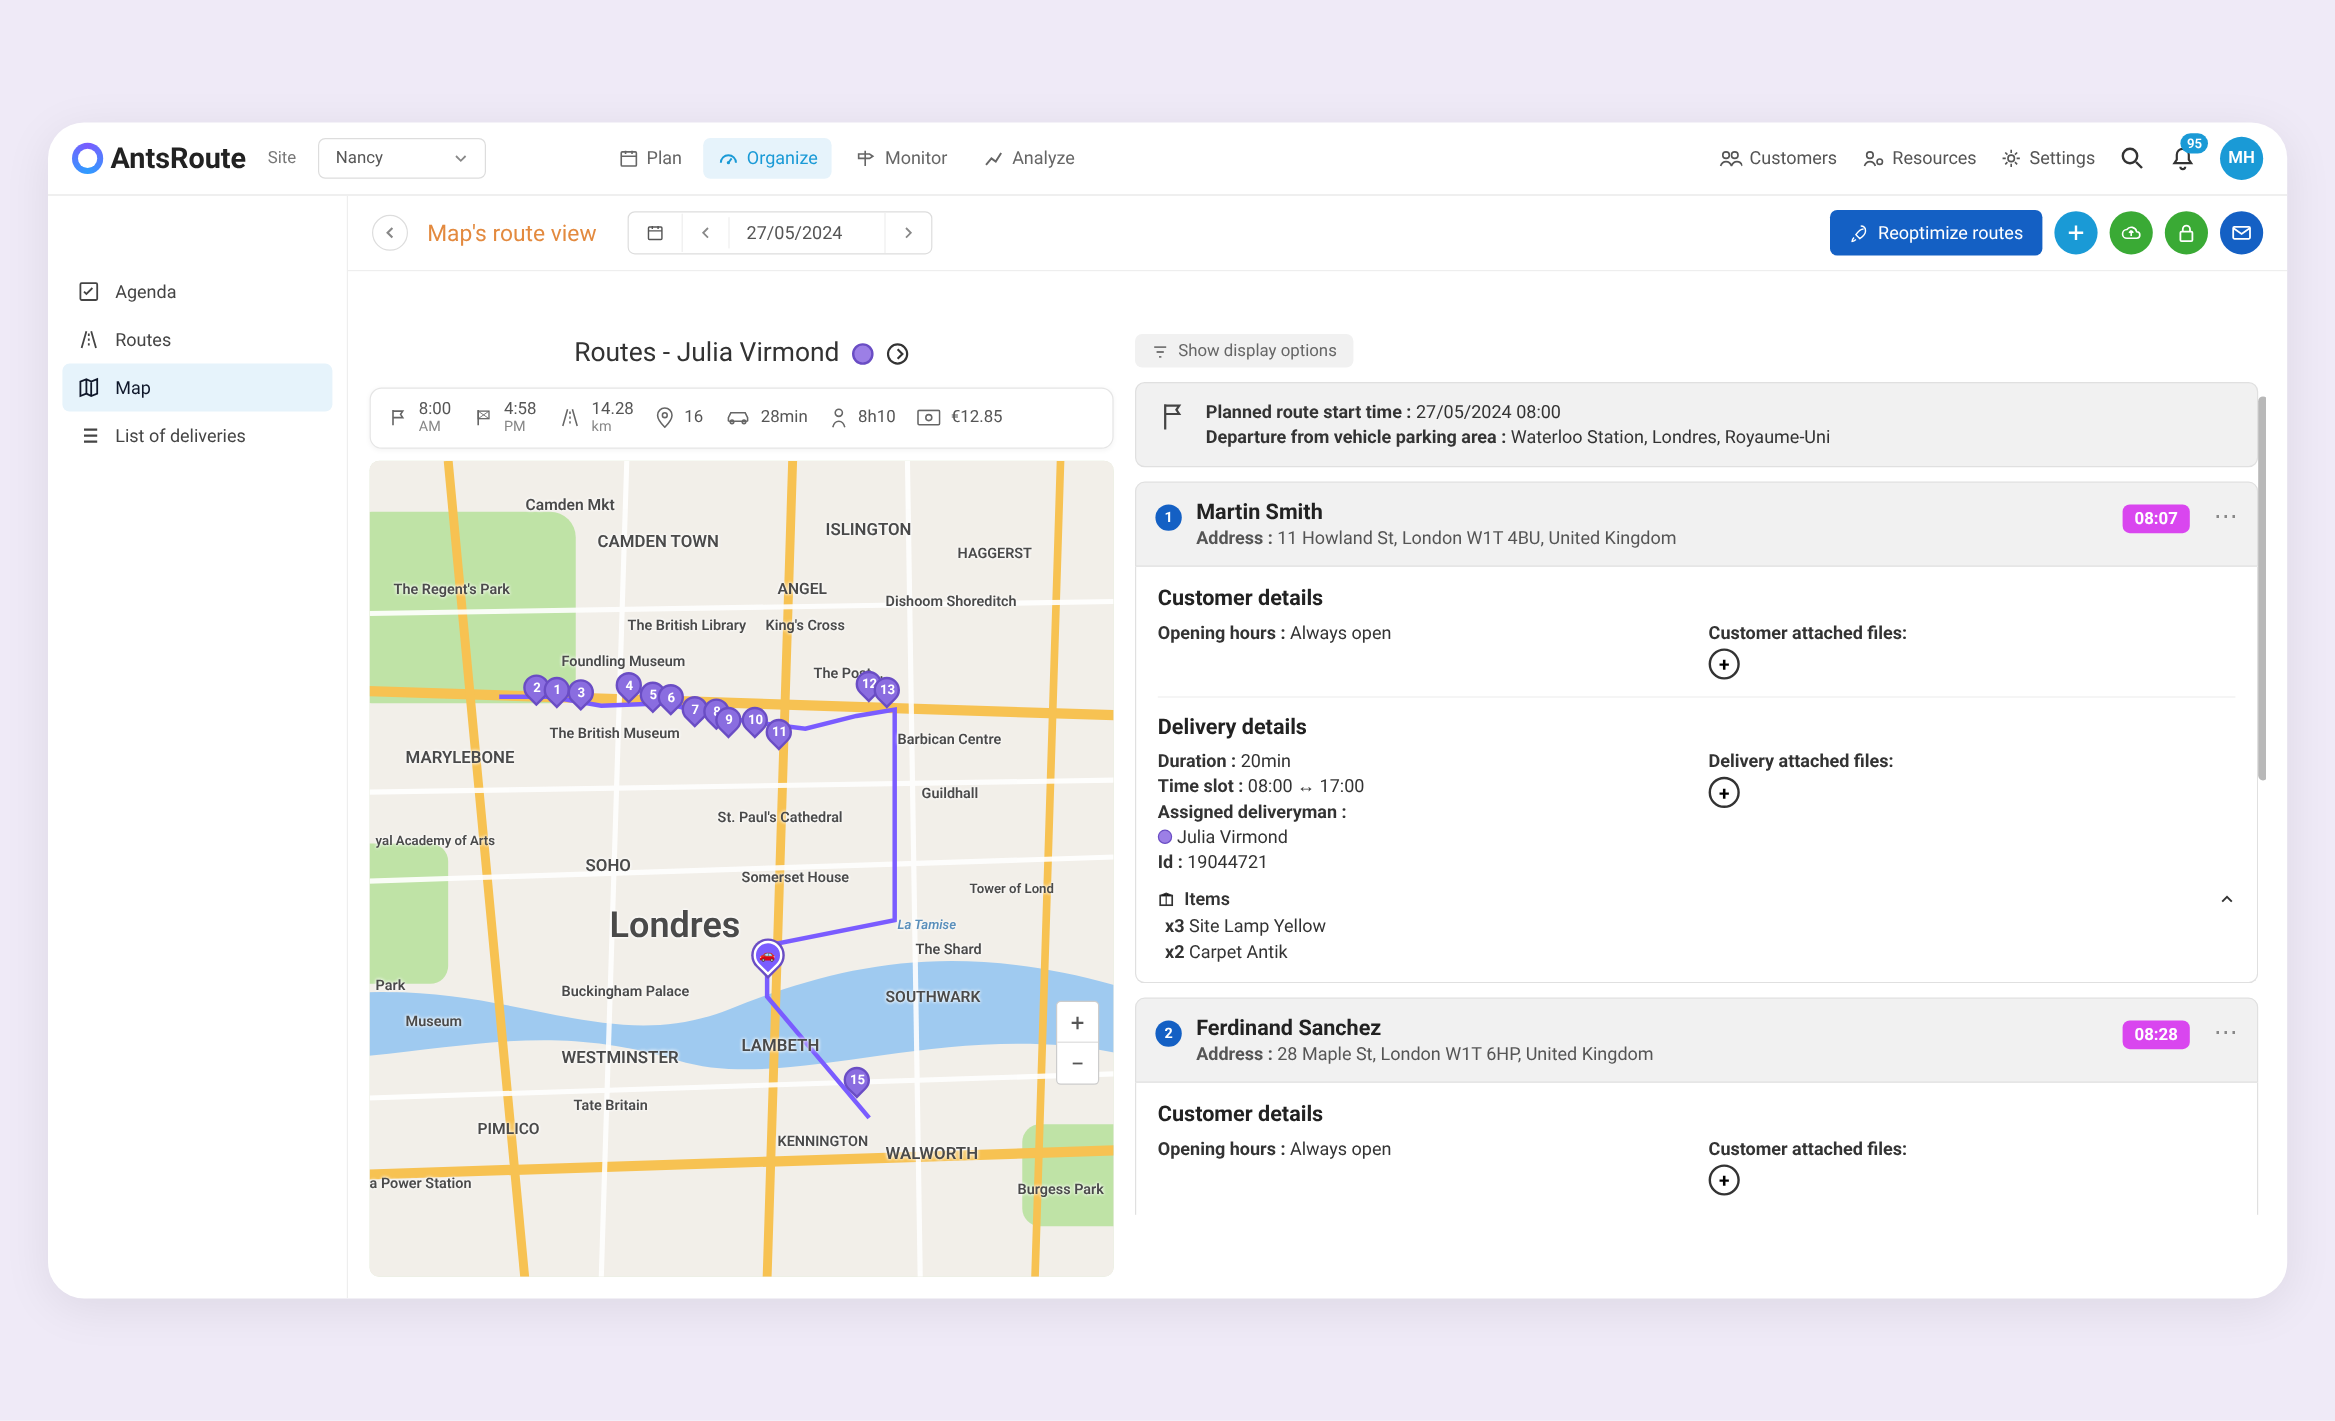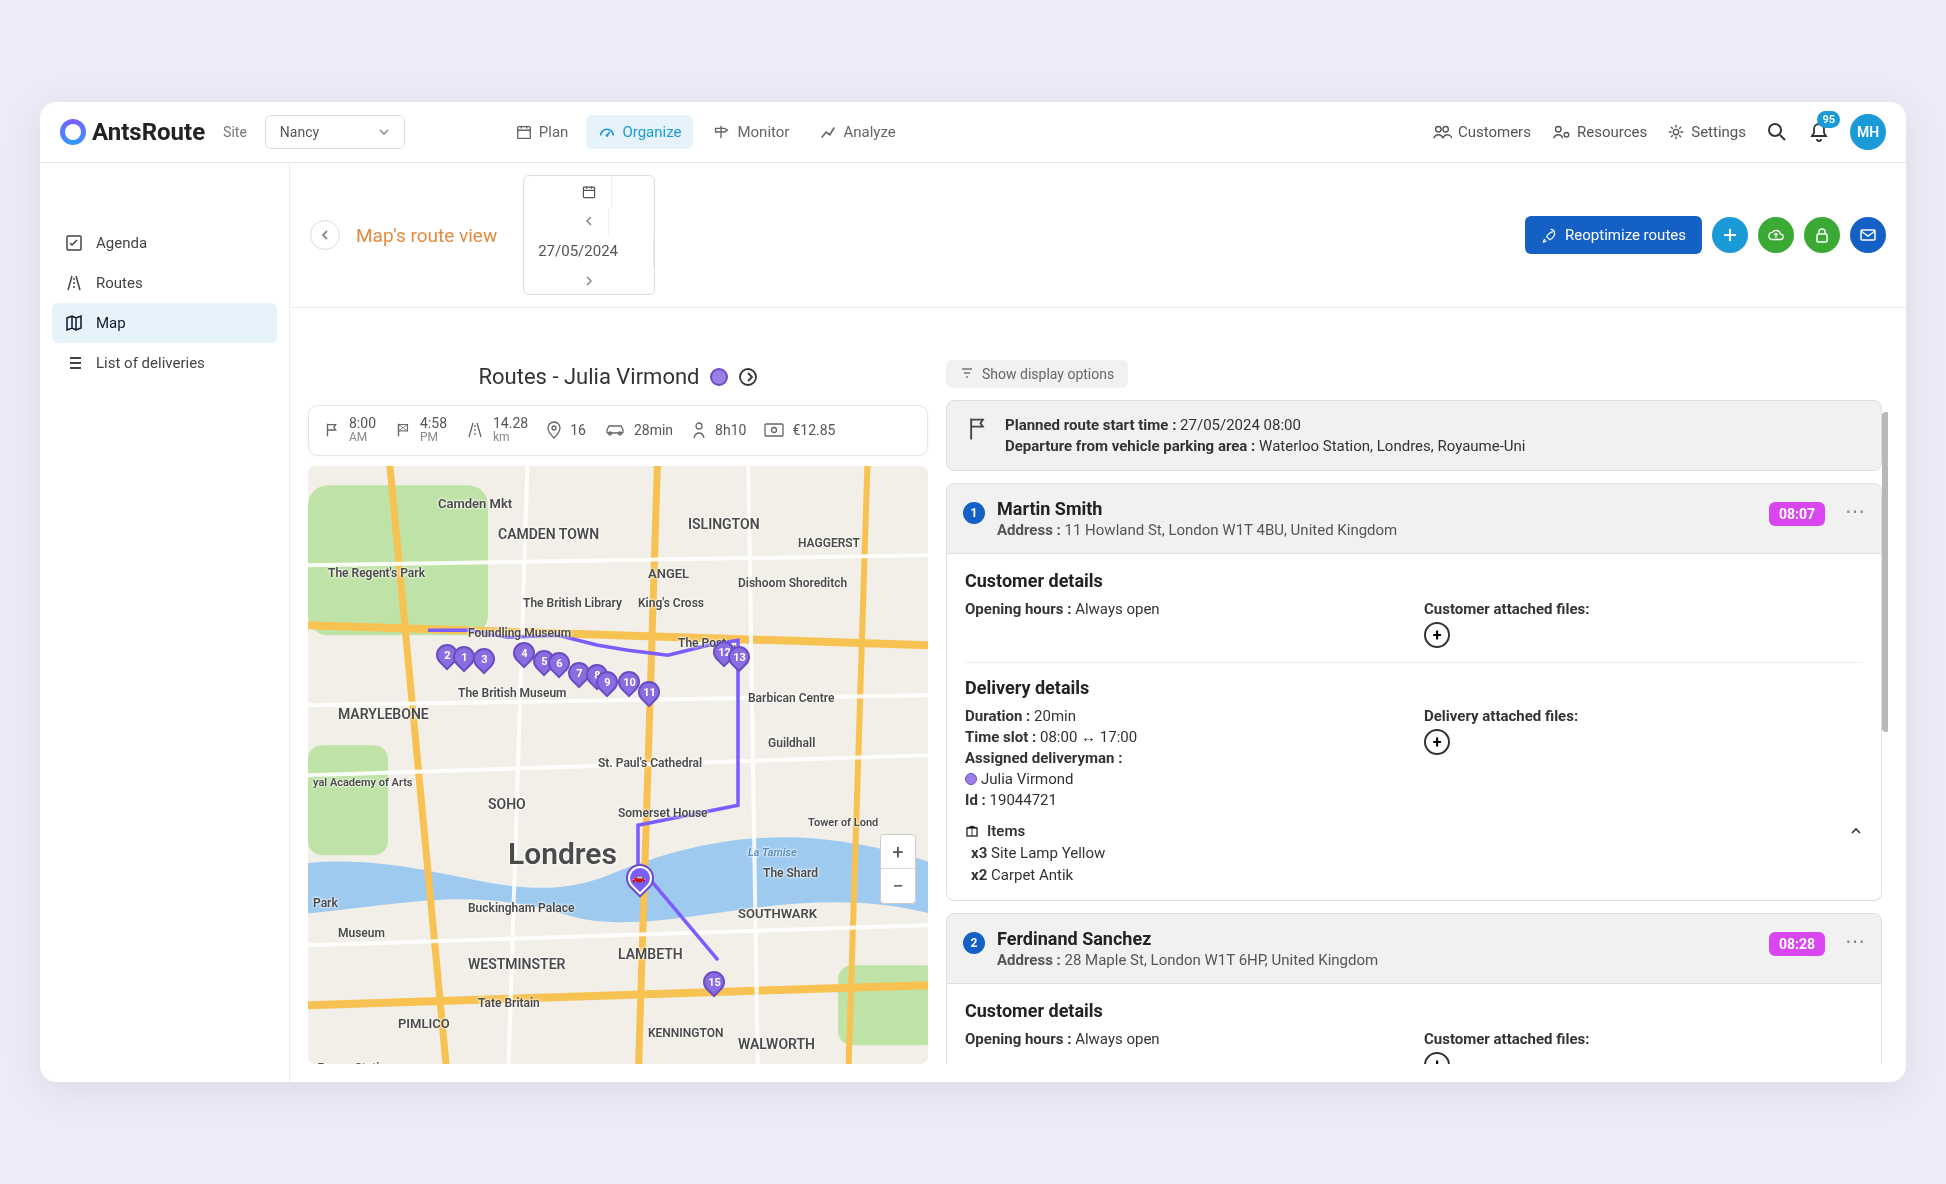--- a/index.html
+++ b/index.html
@@ -1,17 +1,17 @@
 <!DOCTYPE html>
 <html><head>
 <meta charset="utf-8">
 <style>
 * { box-sizing: border-box; margin: 0; padding: 0; font-family: -apple-system, BlinkMacSystemFont, "Segoe UI", Roboto, sans-serif; }
 body { background: #efeaf7; display: flex; align-items: center; justify-content: center; min-height: 100vh; padding: 40px; }
-.app-window { background: #fff; border-radius: 16px; width: 1868px; height: 980px; overflow: hidden; box-shadow: 0 8px 40px rgba(0,0,0,0.08); display: flex; flex-direction: column; }
+.app-window { background: #fff; border-radius: 30px; width: 1868px; height: 980px; overflow: hidden; box-shadow: 0 8px 40px rgba(0,0,0,0.08); display: flex; flex-direction: column; }
 .topbar { display: flex; align-items: center; padding: 12px 20px; border-bottom: 1px solid #e5e5e5; gap: 18px; }
 .logo { display: flex; align-items: center; gap: 6px; font-weight: 700; font-size: 24px; color: #222; }
 .logo-mark { width: 26px; height: 26px; border-radius: 50%; background: conic-gradient(from 180deg, #2f9cff, #7a5cff, #2f9cff); display: inline-block; position: relative; }
 .logo-mark::after { content:""; position:absolute; inset:5px; background:#fff; border-radius:50%; }
 .site-label { color:#777; font-size:14px; }
 .site-select { border:1px solid #ddd; border-radius:6px; padding:8px 14px; min-width:140px; color:#555; font-size:14px; display:flex; align-items:center; justify-content:space-between; gap:12px; }
 .nav-tabs { display:flex; gap:6px; margin-left: 80px; }
 .nav-tab { display:flex; align-items:center; gap:6px; padding:8px 12px; border-radius:6px; color:#666; font-size:15px; cursor:pointer; }
 .nav-tab.active { background:#e6f3fb; color:#1a9ad6; }
 .nav-right { margin-left:auto; display:flex; align-items:center; gap:20px; }
@@ -21,21 +21,21 @@
 .avatar { width:36px; height:36px; border-radius:50%; background:#1a9ad6; color:#fff; display:flex; align-items:center; justify-content:center; font-weight:600; font-size:14px; }
 
 .body { flex:1; display:flex; overflow:hidden; }
 .sidebar { width:250px; border-right:1px solid #eee; padding:18px 12px; }
 .sidebar-item { display:flex; align-items:center; gap:12px; padding:10px 12px; border-radius:6px; color:#444; font-size:15px; cursor:pointer; }
 .sidebar-item.active { background:#e6f3fb; color:#0f172a; }
 .sidebar-title-bar { display:flex; align-items:center; gap:16px; padding: 12px 20px; border-bottom:1px solid #eee; }
 .main { flex:1; display:flex; flex-direction:column; overflow:hidden; }
 .back-btn { width:30px; height:30px; border:1px solid #ddd; border-radius:50%; display:flex; align-items:center; justify-content:center; color:#888; cursor:pointer; }
 .page-title { color:#e38a3f; font-size:19px; }
-.date-group { display:flex; align-items:center; border:1px solid #ddd; border-radius:6px; overflow:hidden; margin-left:10px;flex-direction:column;}
+.date-group { display:flex; align-items:center; border:1px solid #ddd; border-radius:6px; overflow:hidden; margin-left:10px;}
 .date-group > * { padding:8px 14px; border-right:1px solid #eee; color:#555; font-size:15px; }
 .date-group > *:last-child { border-right:none; }
 .btn-blue { background:#1460c4; color:#fff; padding:10px 16px; border-radius:6px; display:flex; align-items:center; gap:8px; font-size:15px; cursor:pointer; }
 .circ-btn { width:36px; height:36px; border-radius:50%; display:flex; align-items:center; justify-content:center; color:#fff; cursor:pointer; }
 .c-blue{background:#1a9ad6;} .c-green{background:#3aaa35;} .c-green2{background:#3aaa35;} .c-blue2{background:#1460c4;}
 .toolbar-right { margin-left:auto; display:flex; align-items:center; gap:10px; }
 
 .content-row { flex:1; display:flex; gap:18px; padding: 4px 18px 18px 18px; overflow:hidden; }
 .left-pane { flex: 0 0 620px; display:flex; flex-direction:column; gap:10px; }
 .route-heading { text-align:center; font-size:22px; color:#333; display:flex; align-items:center; justify-content:center; gap:10px; padding:4px 0 6px 0;}
@@ -49,21 +49,21 @@
 .map-label { position:absolute; font-weight:600; color:#4a4a4a; text-shadow:0 0 3px #fff,0 0 3px #fff; }
 .map-pin { position:absolute; width:22px; height:22px; border-radius:50% 50% 50% 0; background:#8a6de0; transform: rotate(-45deg); display:flex; align-items:center; justify-content:center; color:#fff; font-size:11px; font-weight:700; border:2px solid #6a4dc4; }
 .map-pin span { transform: rotate(45deg); }
 .zoom { position:absolute; right:12px; bottom:160px; display:flex; flex-direction:column; border:1px solid #ccc; border-radius:4px; overflow:hidden; background:#fff; }
 .zoom div { width:34px; height:34px; display:flex; align-items:center; justify-content:center; font-size:20px; color:#555; cursor:pointer; }
 .zoom div:first-child{border-bottom:1px solid #ddd;}
 .pin-drop { position:absolute; width:24px; height:24px; border-radius:50% 50% 50% 0; background:#7a5cff; transform:rotate(-45deg); border:2px solid #fff; box-shadow:0 0 0 2px #6a4dc4;}
 .pin-drop.car::after{ content:"🚗"; position:absolute; transform:rotate(45deg); font-size:11px; left:3px; top:3px;}
 
 .right-pane { flex:1; display:flex; flex-direction:column; gap:12px; overflow:auto; padding-right: 6px; position:relative;}
-.display-opts { align-self:flex-start; background:#f1f1f1; border-radius:6px; padding:6px 14px; color:#666; font-size:14px; display:flex; align-items:flex-start; gap:8px; cursor:pointer; }
+.display-opts { align-self:flex-start; background:#f1f1f1; border-radius:6px; padding:6px 14px; color:#666; font-size:14px; display:flex; align-items:flex-end; gap:8px; cursor:pointer; }
 .info-band { background:#f1f1f1; border:1px solid #e0e0e0; border-radius:8px; padding:12px 16px; display:flex; gap:14px; }
 .flag-ic { width:28px; color:#555; flex:none; margin-top:2px;}
 .stop-head { background:#f1f1f1; border:1px solid #e0e0e0; border-top-left-radius:8px; border-top-right-radius:8px; padding:14px 16px; display:flex; align-items:flex-start; gap:12px; }
 .stop-num { width:22px; height:22px; border-radius:50%; background:#1460c4; color:#fff; font-size:12px; font-weight:700; display:flex; align-items:center; justify-content:center; flex:none; margin-top:4px;}
 .stop-head h3 { font-size:18px; font-weight:700; color:#222; }
 .stop-head .addr { color:#555; font-size:15px; margin-top:2px; }
 .time-pill { margin-left:auto; background:#d946ef; color:#fff; font-weight:700; font-size:14px; padding:4px 10px; border-radius:6px; align-self:flex-start; margin-top:4px;}
 .dots { color:#888; font-size:20px; margin-left:8px; cursor:pointer; line-height:10px; align-self:flex-start; margin-top:8px;}
 .panel-body { border:1px solid #e0e0e0; border-top:none; border-bottom-left-radius:8px; border-bottom-right-radius:8px; padding:16px 18px; }
 .sect-title { font-size:18px; font-weight:700; color:#222; margin-bottom:6px; }

